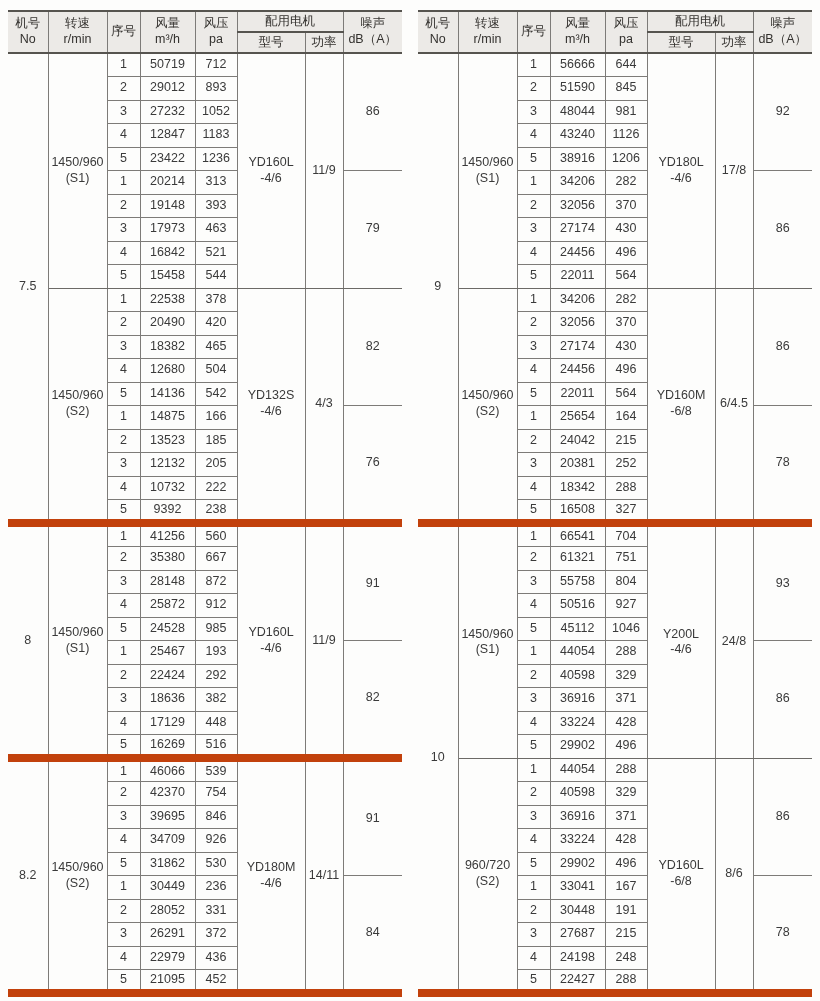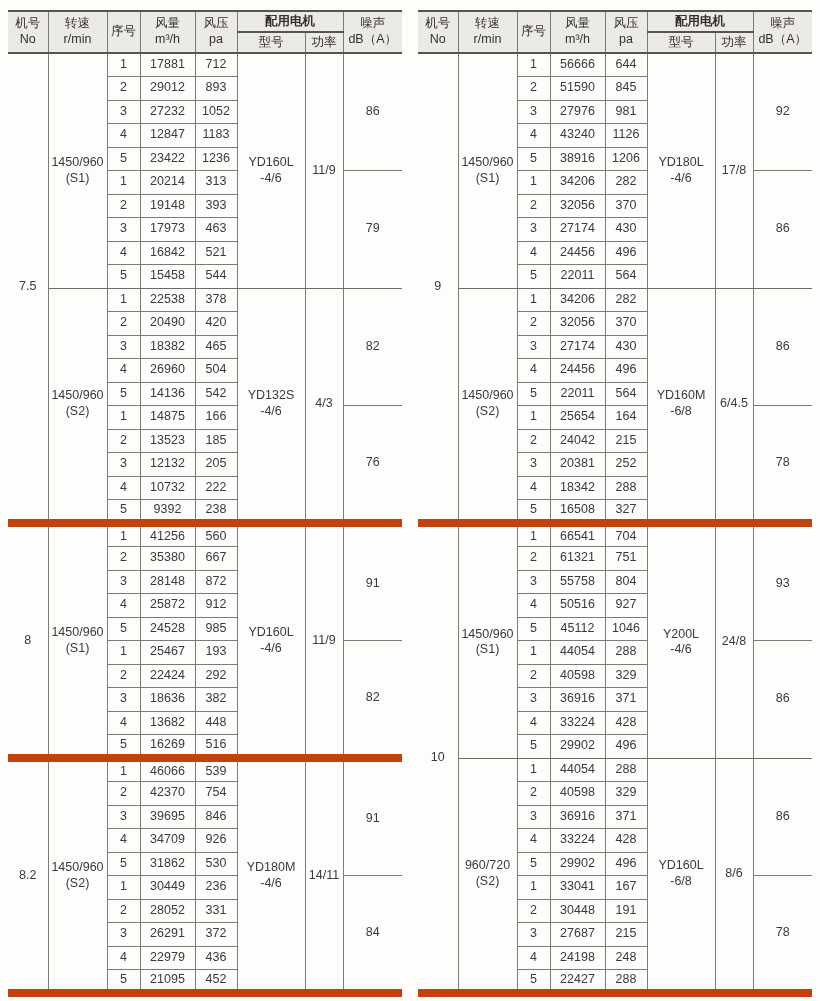--- a/index.html
+++ b/index.html
@@ -28,21 +28,21 @@
   }
   thead th {
     background:#eceae7;
     font-size:12.5px;
     color:#33312e;
     height:21px;
     border-top:2px solid #56544f;
     border-bottom:2px solid #56544f;
     padding:0 1px;
   }
-  thead th.motor-group { border-bottom:1px solid #7d7b78;font-weight:bold; }
+  thead th.motor-group { border-bottom:1px solid #7d7b78; }
   tbody td {
     font-size:12.5px;
     height:23.5px;
     background:transparent;
     padding:0 1px;
   }
   .col-no  { border-left:none; }
   .col-noise { border-right:none; }
   td.block-end { border-bottom:1px solid #6c6a66; }
   td.group-end { border-bottom:8px solid #c2410c; }
@@ -83,21 +83,21 @@
           <th>型号</th>
           <th>功率</th>
         </tr>
       </thead>
       <tbody id="tbody-0">
           <tr>
             <td class="col-no group-end" rowspan="20">7.5</td>
             <td class="col-speed block-end" rowspan="10">1450/960
 (S1)</td>
             <td class="col-idx">1</td>
-            <td class="col-vol">17881</td>
+            <td class="col-vol">50719</td>
             <td class="col-pres">712</td>
             <td class="col-model block-end" rowspan="10">YD160L
 -4/6</td>
             <td class="col-power block-end" rowspan="10">11/9</td>
             <td class="col-noise" rowspan="5">86</td>
           </tr>
           <tr>
             <td class="col-idx">2</td>
             <td class="col-vol">29012</td>
             <td class="col-pres">893</td>
@@ -159,21 +159,21 @@
             <td class="col-vol">20490</td>
             <td class="col-pres">420</td>
           </tr>
           <tr>
             <td class="col-idx">3</td>
             <td class="col-vol">18382</td>
             <td class="col-pres">465</td>
           </tr>
           <tr>
             <td class="col-idx">4</td>
-            <td class="col-vol">26960</td>
+            <td class="col-vol">12680</td>
             <td class="col-pres">504</td>
           </tr>
           <tr>
             <td class="col-idx">5</td>
             <td class="col-vol">14136</td>
             <td class="col-pres">542</td>
           </tr>
           <tr>
             <td class="col-idx">1</td>
             <td class="col-vol">14875</td>
@@ -243,21 +243,21 @@
             <td class="col-vol">22424</td>
             <td class="col-pres">292</td>
           </tr>
           <tr>
             <td class="col-idx">3</td>
             <td class="col-vol">18636</td>
             <td class="col-pres">382</td>
           </tr>
           <tr>
             <td class="col-idx">4</td>
-            <td class="col-vol">13682</td>
+            <td class="col-vol">17129</td>
             <td class="col-pres">448</td>
           </tr>
           <tr>
             <td class="col-idx group-end">5</td>
             <td class="col-vol group-end">16269</td>
             <td class="col-pres group-end">516</td>
           </tr>
           <tr>
             <td class="col-no group-end" rowspan="10">8.2</td>
             <td class="col-speed group-end" rowspan="10">1450/960
@@ -363,21 +363,21 @@
             <td class="col-power block-end" rowspan="10">17/8</td>
             <td class="col-noise" rowspan="5">92</td>
           </tr>
           <tr>
             <td class="col-idx">2</td>
             <td class="col-vol">51590</td>
             <td class="col-pres">845</td>
           </tr>
           <tr>
             <td class="col-idx">3</td>
-            <td class="col-vol">27976</td>
+            <td class="col-vol">48044</td>
             <td class="col-pres">981</td>
           </tr>
           <tr>
             <td class="col-idx">4</td>
             <td class="col-vol">43240</td>
             <td class="col-pres">1126</td>
           </tr>
           <tr>
             <td class="col-idx">5</td>
             <td class="col-vol">38916</td>

